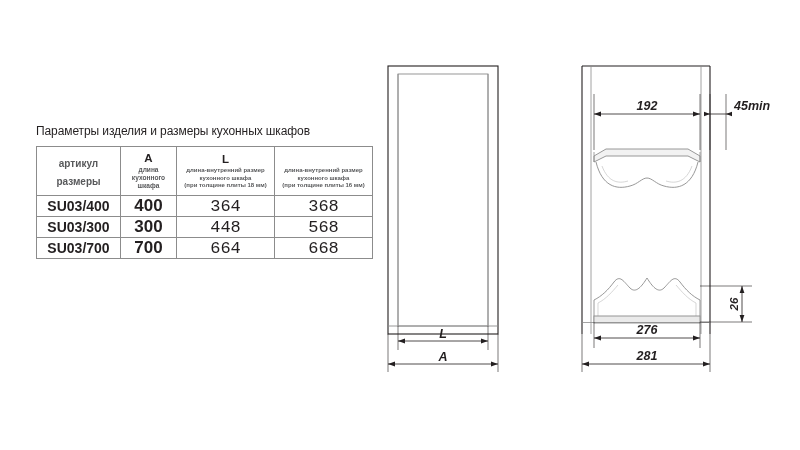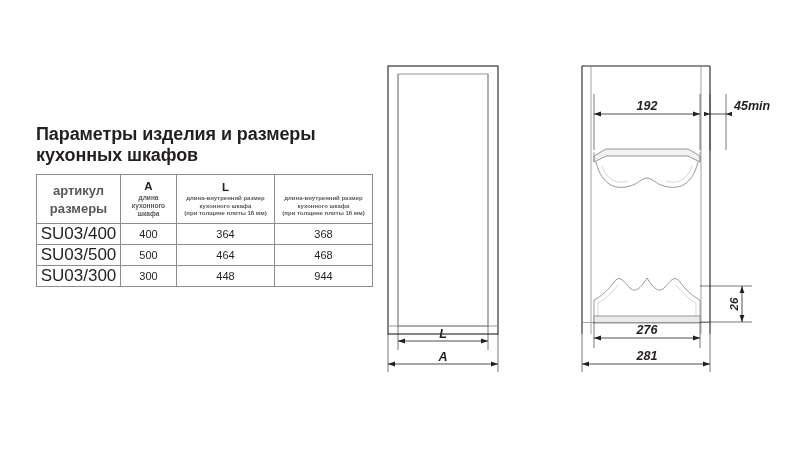--- a/index.html
+++ b/index.html
@@ -17,22 +17,22 @@
   }
 
   
   #table-block {
     position: absolute;
     left: 36px;
     top: 124px;
     width: 336px;
   }
   #table-title {
-    font-size: 18px;
-    font-weight: bold;
+    font-size: 12px;
+    font-weight: normal;
     color: #231f20;
     margin-bottom: 8px;
     letter-spacing: -0.1px;
   }
   table.spec {
     border-collapse: collapse;
     width: 336px;
     table-layout: fixed;
   }
   table.spec td, table.spec th {
@@ -42,21 +42,21 @@
     vertical-align: middle;
     color: #231f20;
   }
   
   .hdr-cell {
     height: 44px;
     padding: 2px 3px !important;
     line-height: 1.15;
   }
   .hdr-art {
-    font-size: 13px;
+    font-size: 10px;
     color: #58595b;
   }
   .hdr-big {
     font-size: 11.5px;
     font-weight: bold;
     display: block;
     margin-bottom: 1px;
   }
   .hdr-sub {
     font-size: 6.6px;
@@ -69,33 +69,34 @@
     color: #58595b;
     display: block;
     line-height: 1.18;
   }
   .col-art { width: 84px; }
   .col-a   { width: 56px; }
   .col-l1  { width: 98px; }
   .col-l2  { width: 98px; }
 
   td.art {
+    font-size: 14px;
+    font-weight: bold;
+    height: 17px;
+    color: #231f20;
+  }
+  td.aval {
     font-size: 17px;
-    font-weight: normal;
-    height: 17px;
-    color: #231f20;
-  }
-  td.aval {
-    font-size: 11px;
-    font-weight: normal;
+    font-weight: bold;
     color: #231f20;
   }
   td.lval {
-    font-size: 11px;
+    font-size: 17px;
     color: #8a8a8a;
+    font-family: Liberation Mono, monospace;
   }
 
   
   #drawing {
     position: absolute;
     left: 370px;
     top: 0;
     width: 430px;
     height: 450px;
   }
@@ -156,30 +157,30 @@
       </tr>
     </thead>
     <tbody id="table-body">
         <tr>
           <td class="art">SU03/400</td>
           <td class="aval">400</td>
           <td class="lval">364</td>
           <td class="lval">368</td>
         </tr>
         <tr>
-          <td class="art">SU03/500</td>
-          <td class="aval">500</td>
-          <td class="lval">464</td>
-          <td class="lval">468</td>
-        </tr>
-        <tr>
           <td class="art">SU03/300</td>
           <td class="aval">300</td>
           <td class="lval">448</td>
-          <td class="lval">944</td>
+          <td class="lval">568</td>
+        </tr>
+        <tr>
+          <td class="art">SU03/700</td>
+          <td class="aval">700</td>
+          <td class="lval">664</td>
+          <td class="lval">668</td>
         </tr>
       </tbody>
   </table>
 </div>
 
 <div id="drawing">
   <svg width="430" height="450" viewBox="0 0 430 450" xmlns="http://www.w3.org/2000/svg">
 
     <g>
 

